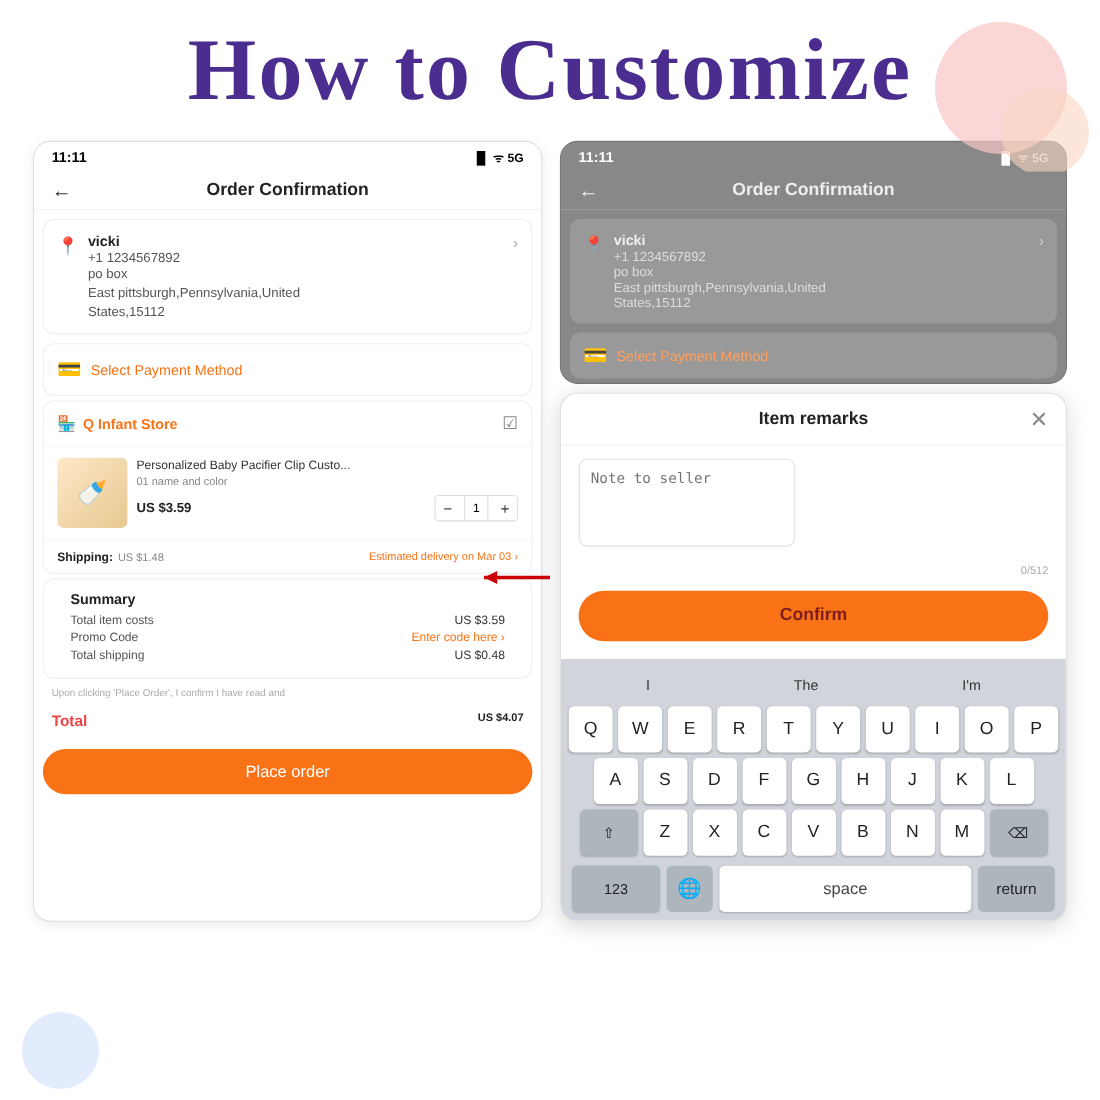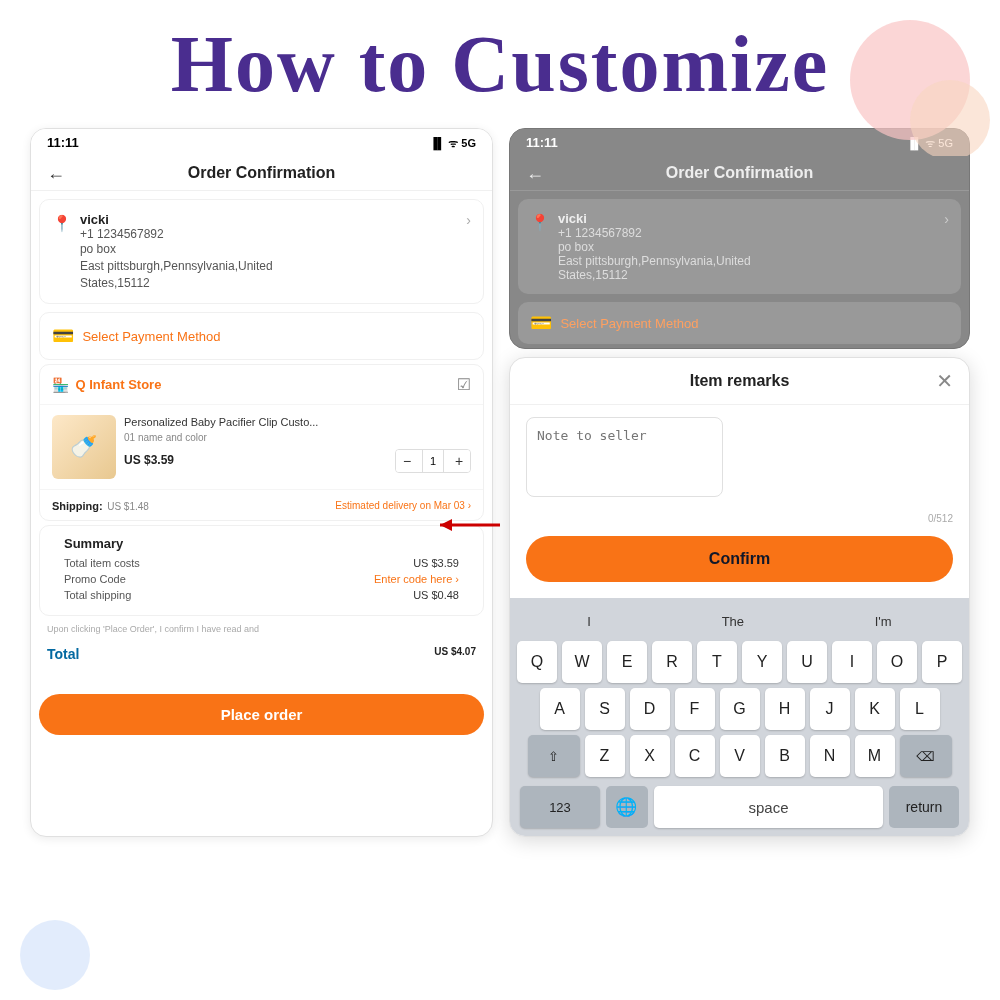--- a/index.html
+++ b/index.html
@@ -284,34 +284,34 @@
       padding: 4px 16px;
     }
 
     
     .total-row {
       display: flex;
       justify-content: space-between;
       padding: 8px 16px;
       font-weight: 700;
     }
-    .total-label { font-size: 14px; color: #0369a1; }
+    .total-label { font-size: 14px; color: #ef4444; }
     .total-value { font-size: 10px; color: #222; }
 
     
     .place-order-btn {
-      margin: 24px 8px;
+      margin: 10px 8px;
       background: #f97316;
       color: #fff;
       border: none;
       border-radius: 24px;
       padding: 12px;
       width: calc(100% - 16px);
       font-size: 15px;
-      font-weight: 700;
+      font-weight: 400;
       cursor: pointer;
       text-align: center;
     }
 
     
     .right-panel {
       flex: 1;
       display: flex;
       flex-direction: column;
     }
@@ -387,21 +387,21 @@
       font-size: 10px;
       color: #aaa;
       text-align: right;
       padding: 0 16px 4px;
     }
 
     
     .confirm-btn {
       margin: 8px 16px;
       background: #f97316;
-      color: #0f172a;
+      color: #7f1d1d;
       border: none;
       border-radius: 24px;
       padding: 14px;
       width: calc(100% - 32px);
       font-size: 16px;
       font-weight: 600;
       cursor: pointer;
       text-align: center;
     }
 

